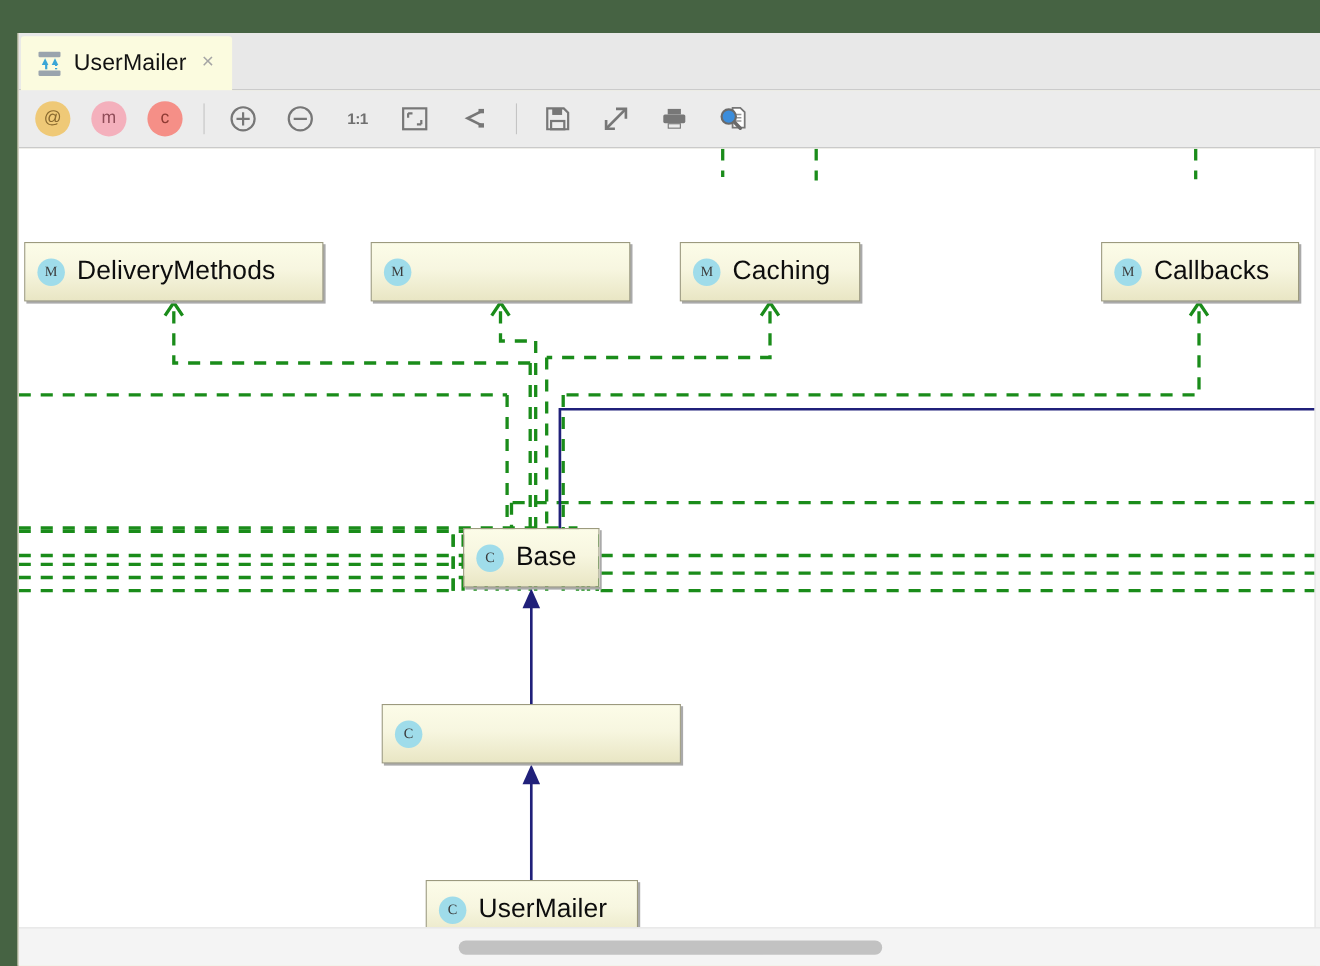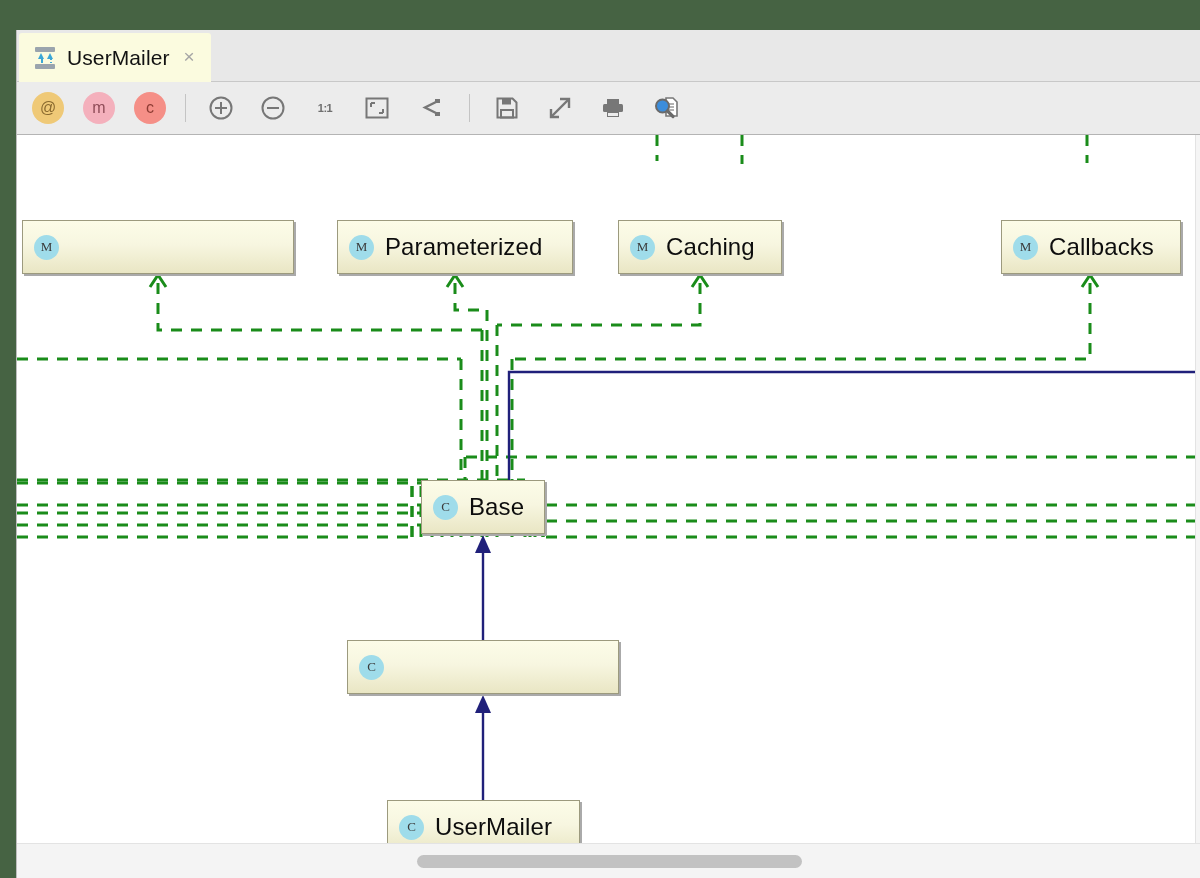--- a/index.html
+++ b/index.html
@@ -104,21 +104,21 @@
   #sep1 { margin-left: 19px; }
   #sep2 { margin-left: 22px; }
   .tb-btn {
     width: 36px; height: 36px; flex: none; cursor: pointer;
     display: flex; align-items: center; justify-content: center;
     color: #777777;
   }
   #tb-zoomin { margin-left: 17px; }
   #tb-zoomout { margin-left: 16px; }
   #tb-actual {
-    margin-left: 16px; font-size: 11px; font-weight: bold; color: #6f6f6f;
+    margin-left: 16px; font-size: 14px; font-weight: bold; color: #6f6f6f;
     letter-spacing: -0.5px;
   }
   #tb-fit { margin-left: 16px; }
   #tb-collapse { margin-left: 16px; }
   #tb-save { margin-left: 19px; }
   #tb-export { margin-left: 17px; }
   #tb-print { margin-left: 17px; }
   #tb-preview { margin-left: 17px; }
 
   
@@ -347,25 +347,25 @@
             <path d="M466 665 V570"></path>
           </g>
           <g fill="#20207a">
             <path d="M466 400 L458 418 L474 418 Z"></path>
             <path d="M466 560 L458 578 L474 578 Z"></path>
           </g>
         </svg>
 
         <div class="node" style="left:5px;  top:85px;  width:272px; height:54px;">
           <span class="node-icon">M</span>
+          <span class="node-label">DeliveryMethods</span>
         </div>
 
         <div class="node" style="left:320px; top:85px;  width:236px; height:54px;">
           <span class="node-icon">M</span>
-          <span class="node-label">Parameterized</span>
         </div>
 
         <div class="node" style="left:601px; top:85px;  width:164px; height:54px;">
           <span class="node-icon">M</span>
           <span class="node-label">Caching</span>
         </div>
 
         <div class="node" style="left:984px; top:85px;  width:180px; height:54px;">
           <span class="node-icon">M</span>
           <span class="node-label">Callbacks</span>

